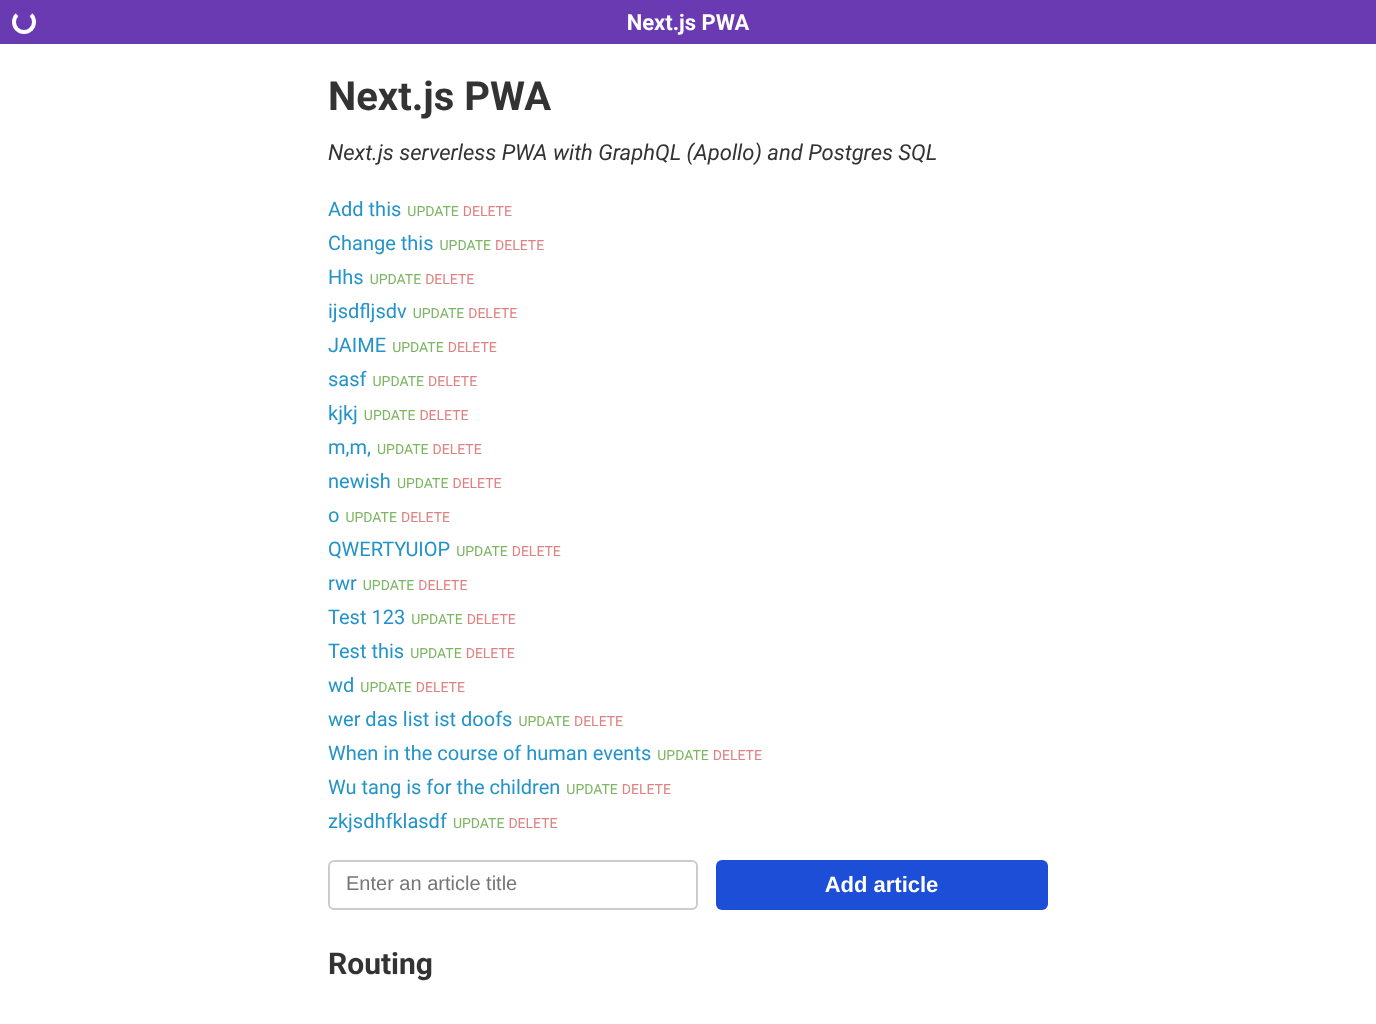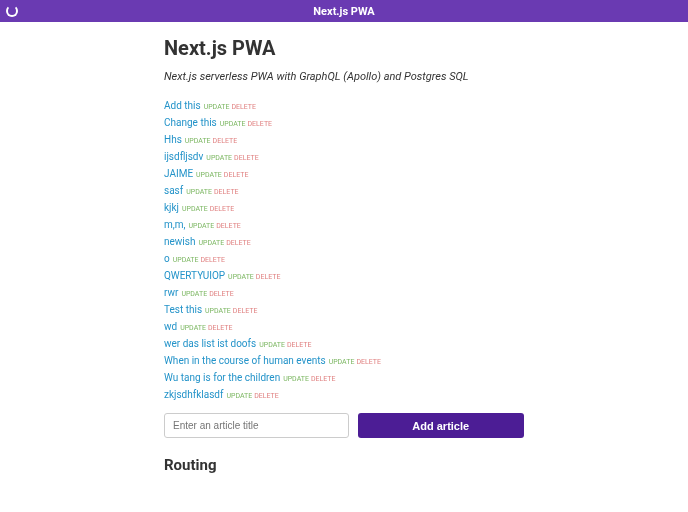--- a/index.html
+++ b/index.html
@@ -9,21 +9,21 @@
     .header-title { color: #fff; font-size: 11px; font-weight: bold; margin: 0 auto; }
     .container { max-width: 360px; margin: 0 auto; padding: 14px 0 0 0; }
     h1 { font-size: 20px; font-weight: bold; margin-bottom: 10px; }
     .subtitle { font-style: italic; font-size: 11px; margin-bottom: 14px; }
     .article-row { font-size: 10px; line-height: 1.7; white-space: nowrap; }
     .article-link { color: #2393c9; text-decoration: none; margin-top: 32px; }
     .act-update { color: #7bb661; font-size: 7px; text-transform: uppercase; margin-left: 3px; }
     .act-delete { color: #e08080; font-size: 7px; text-transform: uppercase; margin-left: 2px; }
     .input-row { display: flex; gap: 9px; margin-top: 10px; }
     .title-input { flex: 1; border: 1px solid #ccc; border-radius: 3px; padding: 6px 8px; font-size: 10px; color: #999; }
-    .add-btn { flex: 1; background: #4c1d95; color: #fff; border: none; border-radius: 3px; padding: 6px 0; font-size: 11px; font-weight: bold; cursor: pointer; }
+    .add-btn { flex: 1; background: #1d4ed8; color: #fff; border: none; border-radius: 3px; padding: 6px 0; font-size: 11px; font-weight: bold; cursor: pointer; }
     h2 { font-size: 15px; font-weight: bold; margin-top: 18px; margin-bottom: 8px; }
   </style>
 </head>
 <body>
 
 <div class="header">
   <div class="spinner"></div>
   <div class="header-title">Next.js PWA</div>
 </div>
 
@@ -37,20 +37,21 @@
       <div class="article-row"><a href="#" class="article-link">Hhs</a><span class="act-update">UPDATE</span><span class="act-delete">DELETE</span></div>
       <div class="article-row"><a href="#" class="article-link">ijsdfljsdv</a><span class="act-update">UPDATE</span><span class="act-delete">DELETE</span></div>
       <div class="article-row"><a href="#" class="article-link">JAIME</a><span class="act-update">UPDATE</span><span class="act-delete">DELETE</span></div>
       <div class="article-row"><a href="#" class="article-link">sasf</a><span class="act-update">UPDATE</span><span class="act-delete">DELETE</span></div>
       <div class="article-row"><a href="#" class="article-link">kjkj</a><span class="act-update">UPDATE</span><span class="act-delete">DELETE</span></div>
       <div class="article-row"><a href="#" class="article-link">m,m,</a><span class="act-update">UPDATE</span><span class="act-delete">DELETE</span></div>
       <div class="article-row"><a href="#" class="article-link">newish</a><span class="act-update">UPDATE</span><span class="act-delete">DELETE</span></div>
       <div class="article-row"><a href="#" class="article-link">o</a><span class="act-update">UPDATE</span><span class="act-delete">DELETE</span></div>
       <div class="article-row"><a href="#" class="article-link">QWERTYUIOP</a><span class="act-update">UPDATE</span><span class="act-delete">DELETE</span></div>
       <div class="article-row"><a href="#" class="article-link">rwr</a><span class="act-update">UPDATE</span><span class="act-delete">DELETE</span></div>
+      <div class="article-row"><a href="#" class="article-link">Test 123</a><span class="act-update">UPDATE</span><span class="act-delete">DELETE</span></div>
       <div class="article-row"><a href="#" class="article-link">Test this</a><span class="act-update">UPDATE</span><span class="act-delete">DELETE</span></div>
       <div class="article-row"><a href="#" class="article-link">wd</a><span class="act-update">UPDATE</span><span class="act-delete">DELETE</span></div>
       <div class="article-row"><a href="#" class="article-link">wer das list ist doofs</a><span class="act-update">UPDATE</span><span class="act-delete">DELETE</span></div>
       <div class="article-row"><a href="#" class="article-link">When in the course of human events</a><span class="act-update">UPDATE</span><span class="act-delete">DELETE</span></div>
       <div class="article-row"><a href="#" class="article-link">Wu tang is for the children</a><span class="act-update">UPDATE</span><span class="act-delete">DELETE</span></div>
       <div class="article-row"><a href="#" class="article-link">zkjsdhfklasdf</a><span class="act-update">UPDATE</span><span class="act-delete">DELETE</span></div>
     </div>
 
   <div class="input-row">
     <input class="title-input" type="text" placeholder="Enter an article title" style="">

